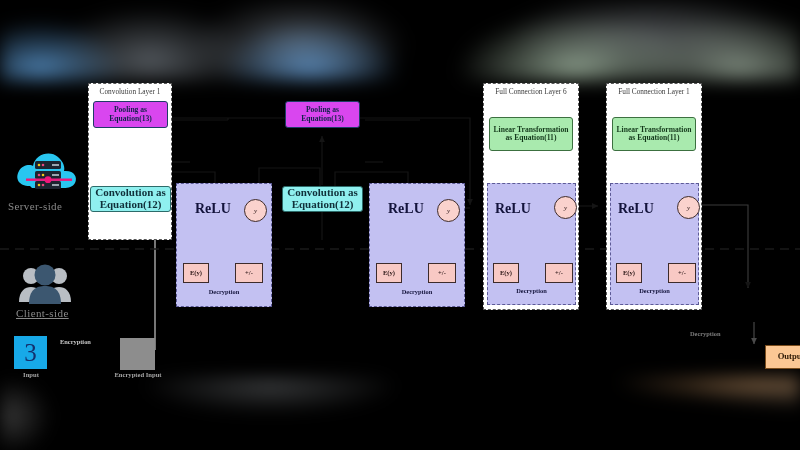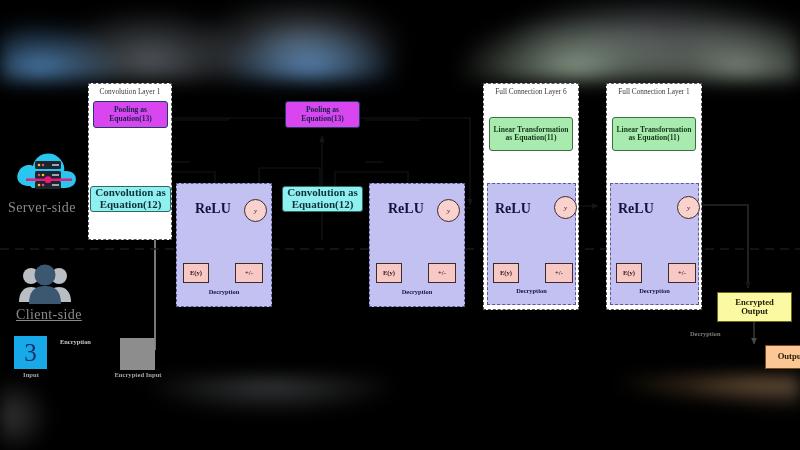--- a/index.html
+++ b/index.html
@@ -47,21 +47,21 @@
   .circle{position:absolute;background:#fad2cd;border:1px solid #3d2b2b;border-radius:50%;
           display:flex;align-items:center;justify-content:center;font-size:7px;
           font-style:italic;color:#2a1616;}
   .blue{background:#d946ef;border:1px solid #1f3c66;color:#11234a;font-weight:bold;font-size:7.6px;}
   .cyan{background:#8ff0ef;border:1px solid #2d6b6a;color:#10303a;font-weight:bold;font-size:11px;}
   .green{background:#a9eaae;border:1px solid #3c7040;color:#13381a;font-weight:bold;font-size:7.6px;border-radius:3px;}
   .yellow{background:#fbfaa2;border:1px solid #6b6a1c;color:#21210a;font-weight:bold;font-size:8.6px;}
   .orange{background:#fbc794;border:1px solid #7a4c1c;color:#2b1805;font-weight:bold;font-size:8.6px;}
   .blue,.cyan{border-radius:3px;}
 
-  .sidelabel{position:absolute;color:#8a8a8a;font-size:14px;letter-spacing:.4px;}
+  .sidelabel{position:absolute;color:#8a8a8a;font-size:11px;letter-spacing:.4px;}
   .caption{position:absolute;color:#a5a5a5;font-size:6.6px;font-weight:bold;text-align:center;}
   .inputsq{position:absolute;background:#17a9e8;display:flex;align-items:center;
            justify-content:center;color:#13306e;font-size:25px;}
   .encsq{position:absolute;background:#8d8d8d;}
   .edge-lbl{position:absolute;color:#c9c9c9;font-size:6.4px;font-weight:bold;}
   .edge-lbl.dim{color:#7d7d7d;}
 </style>
 </head>
 <body>
 
@@ -231,17 +231,16 @@
   </div>
   <div class="node green" style="left:612px;top:117px;width:84px;height:34px;padding:0 3px;">Linear Transformation as Equation(11)</div>
   <div class="relubox" style="left:610px;top:183px;width:89px;height:122px;">
     <div class="rtitle" style="left:7px;top:17px;">ReLU</div>
     <div class="dec-label" style="top:103px;">Decryption</div>
   </div>
   <div class="circle" style="left:677px;top:196px;width:21px;height:21px;">y</div>
   <div class="node pink" style="left:616px;top:263px;width:26px;height:20px;">E(y)</div>
   <div class="node pink" style="left:668px;top:263px;width:28px;height:20px;">+/-</div>
 
-  <div class="node yellow" style="left:717px;top:292px;width:75px;height:30px;padding:0 3px;">Encrypted Output</div>
   <div class="edge-lbl dim" style="left:690px;top:330px;">Decryption</div>
   <div class="node orange" style="left:729px;top:345px;width:52px;height:24px;margin-left:36px;">Output</div>
 
 </div>
 
 </body></html>

